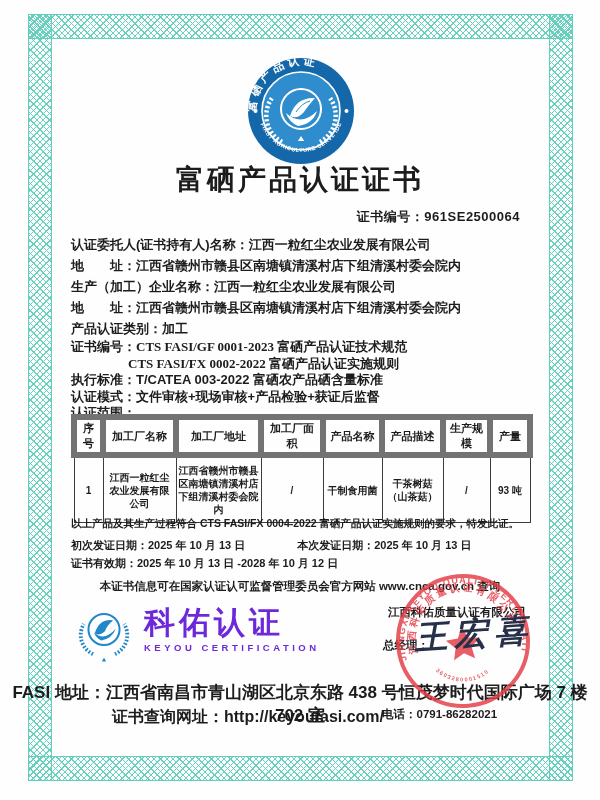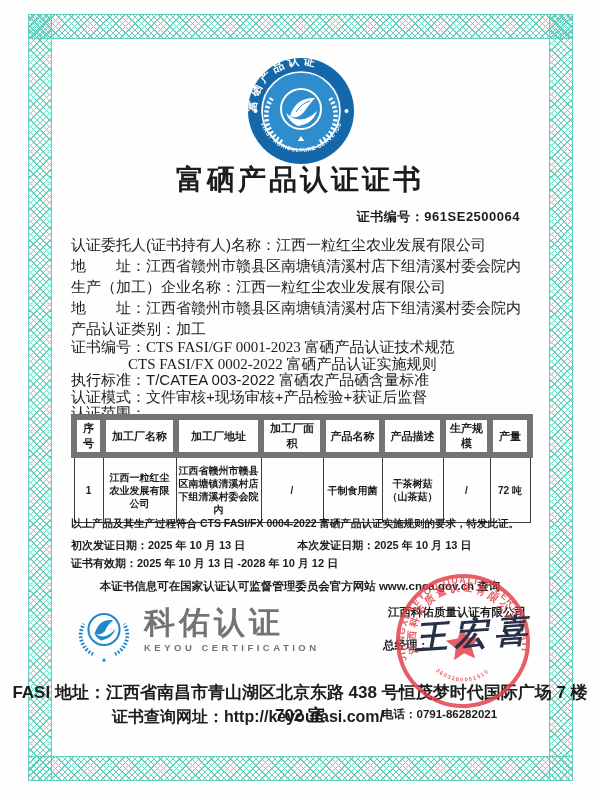--- a/index.html
+++ b/index.html
@@ -13,40 +13,40 @@
   .band.h{left:28px;right:27px;height:23px;border-top:1.5px solid #62cfbc;border-bottom:1.5px solid #62cfbc;}
   .band.v{top:14px;bottom:19px;width:22px;border-left:1.5px solid #62cfbc;border-right:1.5px solid #62cfbc;}
   .band.top{top:14px;} .band.bottom{bottom:19px;}
   .band.left{left:28px;} .band.right{right:27px;}
   
   .emblem{position:absolute;left:246px;top:56px;width:110px;height:110px;}
   .title{position:absolute;left:0;right:0;top:161px;text-align:center;
          font-size:28px;font-weight:bold;letter-spacing:3px;}
   .certno{position:absolute;top:208px;right:80px;font-size:13px;font-weight:bold;letter-spacing:.5px;}
   
-  .fields{position:absolute;left:71px;top:234px;width:462px;font-size:15px;font-weight:normal;}
+  .fields{position:absolute;left:71px;top:234px;width:462px;font-size:13px;font-weight:bold;}
   .f-row{white-space:nowrap;height:21px;line-height:21px;}
   .f-row.sm{height:16.5px;line-height:16.5px;}
   .f-row.cont{padding-left:57px;}
   .serifv{font-family:"Liberation Serif",serif;}
   
   table.scope{position:absolute;left:71px;top:414px;width:456px;border-collapse:collapse;
               table-layout:fixed;font-weight:bold;}
   .scope th{border:6px solid #737373;font-size:11px;height:24px;padding:1px;font-weight:bold;}
   .scope td{border:1px solid #3c3c3c;font-size:10px;height:62px;padding:1px 2px;text-align:center;
             word-break:break-all;line-height:13px;}
   
   .conform{position:absolute;left:71px;top:517px;font-size:10.5px;font-weight:bold;white-space:nowrap;}
   .dateline{position:absolute;left:71px;top:538px;font-size:11px;font-weight:bold;white-space:nowrap;}
   .dateline .sep{display:inline-block;width:52px;}
   .validity{position:absolute;left:71px;top:556px;font-size:11px;font-weight:bold;white-space:nowrap;}
   .querynote{position:absolute;left:0;right:0;top:579px;text-align:center;font-size:11.5px;font-weight:bold;}
   
   .kylogo{position:absolute;left:72px;top:600px;width:64px;height:68px;}
-  .kytext{position:absolute;left:144px;top:606px;color:#737373;}
+  .kytext{position:absolute;left:144px;top:606px;color:#6d28d9;}
   .kytext .cn{font-size:31px;font-weight:bold;letter-spacing:4px;line-height:34px;}
   .kytext .en{font-size:9.5px;font-weight:bold;letter-spacing:3.5px;margin-top:2px;}
   .company{position:absolute;left:388px;top:605px;font-size:11.5px;font-weight:bold;z-index:3;}
   .manager{position:absolute;left:383px;top:638px;font-size:11.5px;font-weight:bold;z-index:3;}
   .stamp{position:absolute;left:392px;top:570px;width:142px;height:142px;z-index:4;opacity:.82;
          transform:rotate(-5deg);}
   .signature{position:absolute;left:414px;top:612px;z-index:6;
              font-family:"DejaVu Serif",serif;font-style:italic;font-weight:bold;
              font-size:33px;color:#273049;letter-spacing:7px;transform:rotate(-4deg);white-space:nowrap;}
   .fasi{position:absolute;left:0;right:0;top:681px;text-align:center;font-size:17px;font-weight:bold;}
@@ -150,21 +150,21 @@
     </thead>
     <tbody>
       <tr>
         <td>1</td>
         <td>江西一粒红尘农业发展有限公司</td>
         <td>江西省赣州市赣县区南塘镇清溪村店下组清溪村委会院内</td>
         <td>/</td>
         <td>干制食用菌</td>
         <td>干茶树菇（山茶菇）</td>
         <td>/</td>
-        <td>72 吨</td>
+        <td>93 吨</td>
       </tr>
     </tbody>
   </table>
 
   <div class="conform">以上产品及其生产过程符合 CTS FASI/FX 0004-2022 富硒产品认证实施规则的要求，特发此证。</div>
   <div class="dateline">
     <span>初次发证日期：</span><span>2025 年 10 月 13 日</span><span class="sep"></span><span>本次发证日期：</span><span>2025 年 10 月 13 日</span>
   </div>
   <div class="validity">
     <span>证书有效期：</span><span>2025 年 10 月 13 日 -2028 年 10 月 12 日</span>

